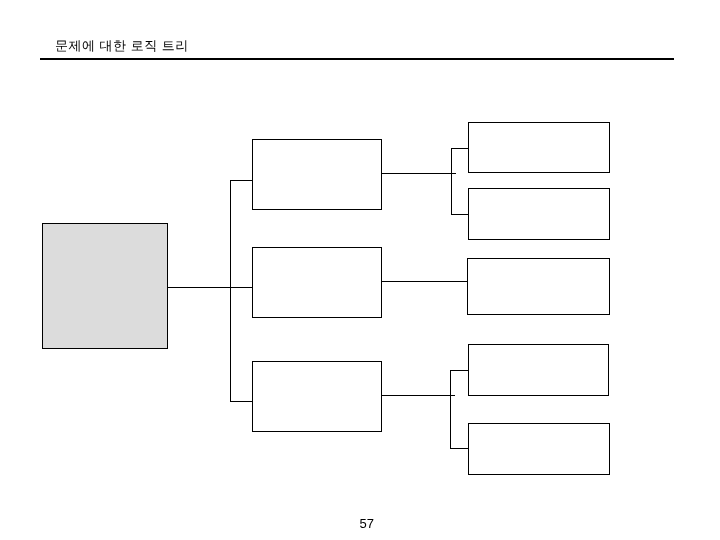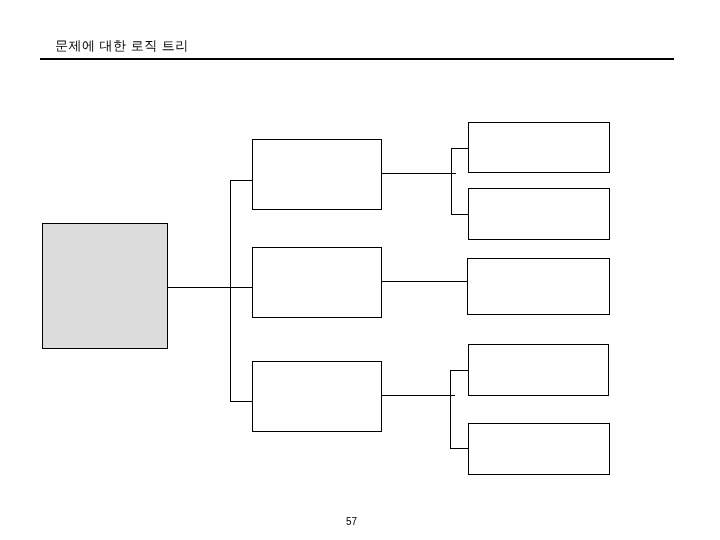--- a/index.html
+++ b/index.html
@@ -36,22 +36,22 @@
   }
   .box.root-fill { background: #dcdcdc; }
   .hline, .vline {
     position: absolute;
     background: #000000;
   }
   .page-number {
     position: absolute;
     left: 346px; top: 516px;
     width: 28px;
-    text-align: left;
-    font-size: 10px;
+    text-align: right;
+    font-size: 13px;
     color: #000000;
   }
 </style>
 </head>
 <body>
 
 <div class="slide">
 
   <div class="slide-title">문제에 대한 로직 트리</div>
   <div class="title-rule"></div>

